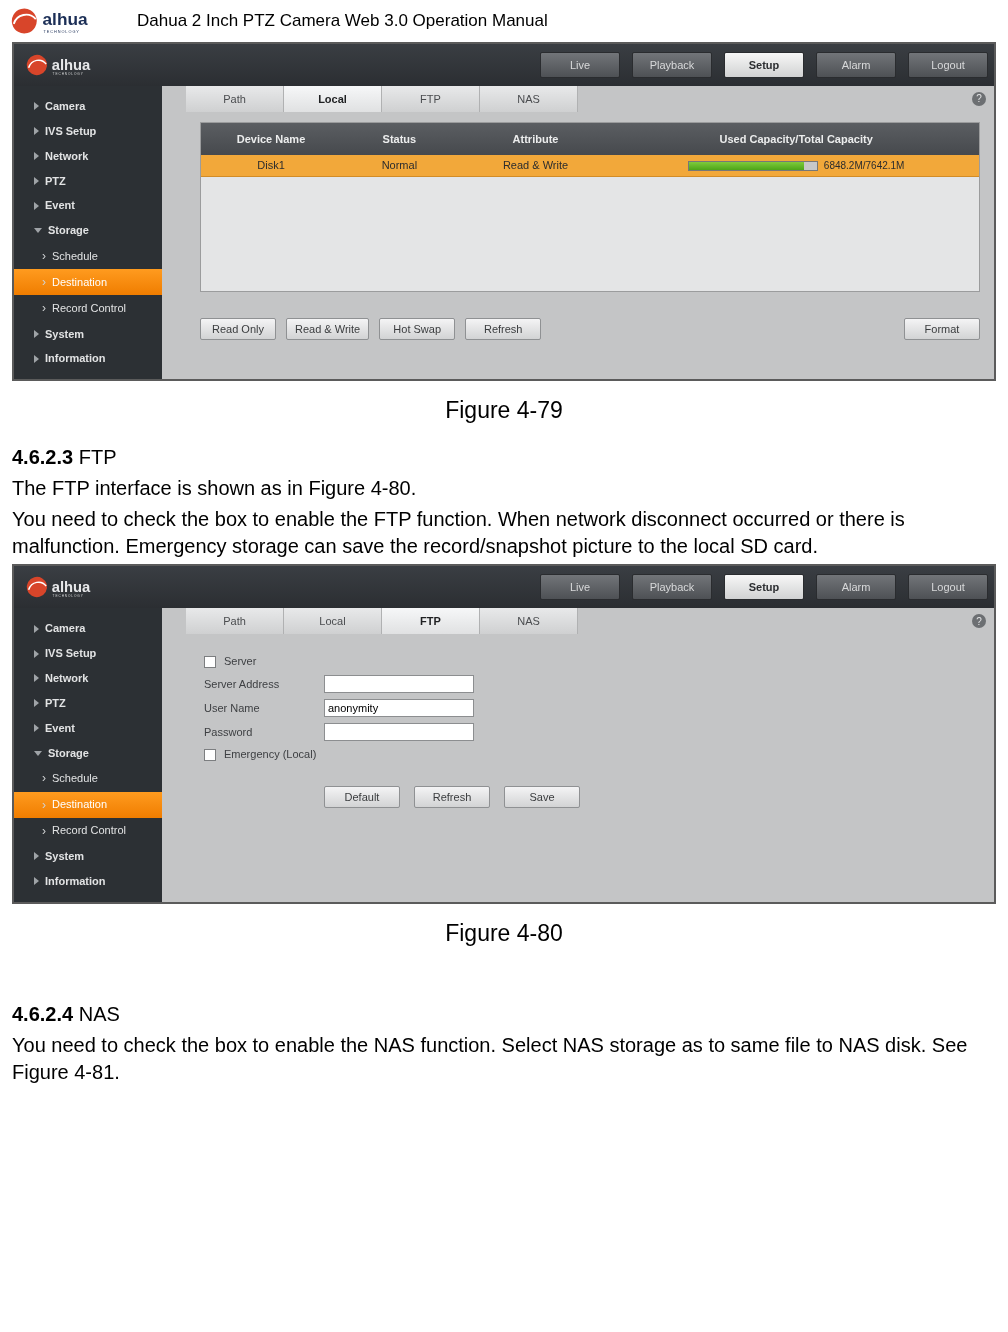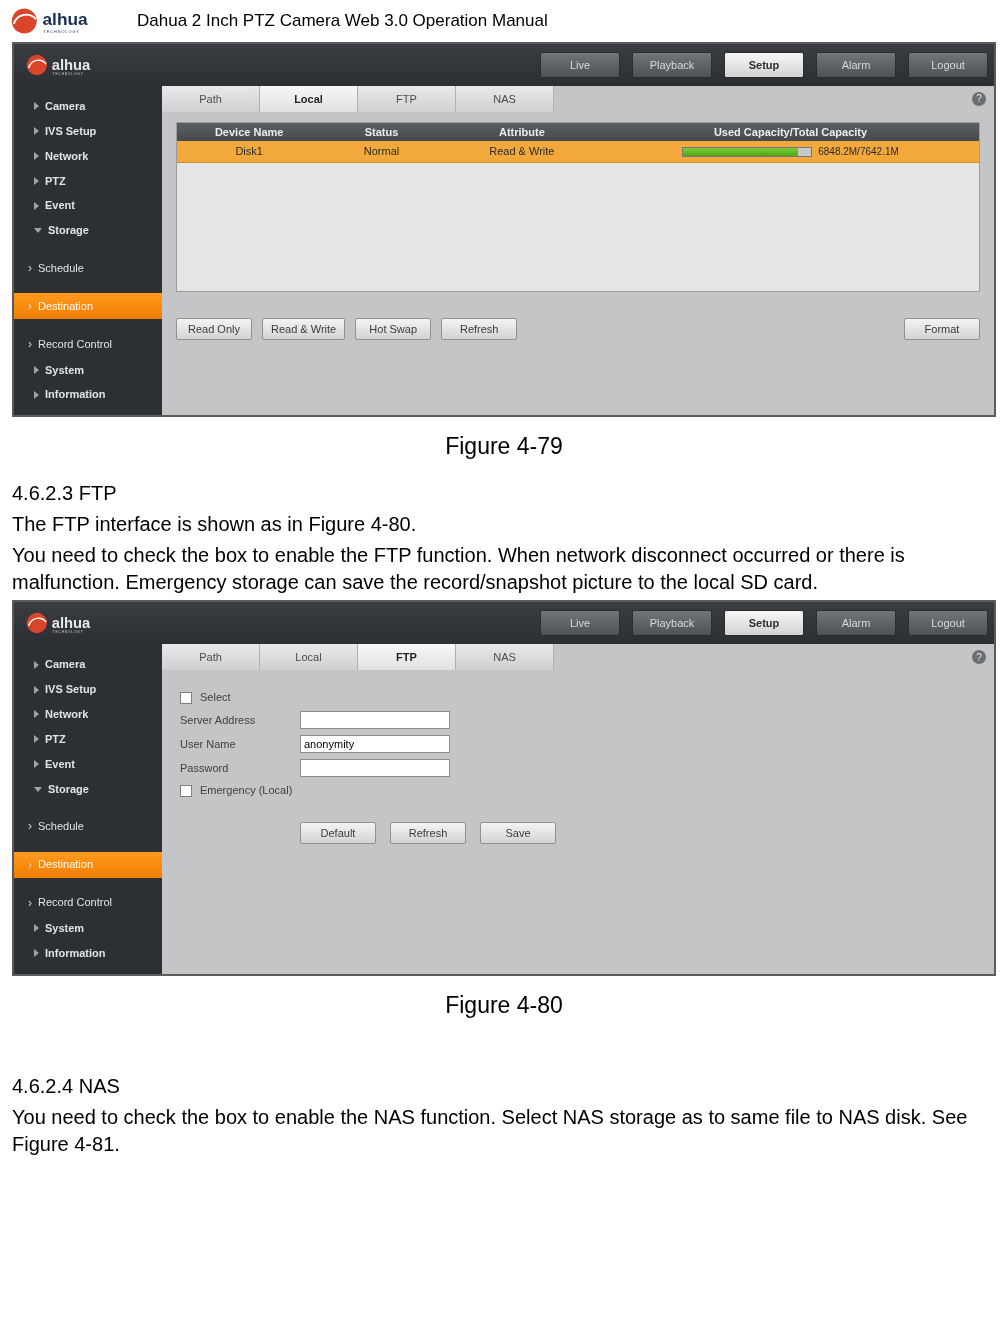--- a/index.html
+++ b/index.html
@@ -16,21 +16,21 @@
   .doc-header { display: flex; align-items: center; padding: 6px 0 2px 0; }
   .doc-logo { width: 115px; height: 30px; margin-left: 8px; }
   .doc-logo svg { width: 100%; height: 100%; }
   .doc-title { font-size: 17px; margin-left: 14px; font-weight: normal; }
 
   
   .fig-caption { text-align: center; font-size: 23px; margin: 14px 0 18px 0; }
 
   
   .sec-head { font-size: 20px; margin: 6px 12px 4px 12px; }
-  .sec-head .secnum { font-weight: normal; }
+  .sec-head .secnum { font-weight: bold; }
   .para { font-size: 20px; margin: 2px 12px 4px 12px; }
 
   
   .ui {
     margin: 4px 12px 0 12px;
     border: 2px solid #5b5b5b;
     font-family: Tahoma, Arial, sans-serif;
     background: #32363a;
   }
   .ui-topbar {
@@ -75,33 +75,32 @@
     border-width: 4px 0 4px 5px;
     border-color: transparent transparent transparent #9fa3a7;
     margin-right: 6px;
   }
   .sb-item.expanded::before {
     border-width: 5px 4px 0 4px;
     border-color: #9fa3a7 transparent transparent transparent;
   }
   .sb-item { font-weight: bold; }
   .sb-sub {
-    padding-left: 14px;
+    padding-left: 28px;
     font-weight: normal;
-    margin-top: 12px;
   }
   .sb-sub::before {
     content: "›"; font-size: 12px; margin-right: 6px; color:#cfd1d3;
   }
   .sb-sub.active {
     background: linear-gradient(#ff9b1f, #f07d00);
     color: #fff;
   }
 
-  .content { flex: 1; background: #c4c5c6; position: relative; }
+  .content { flex: 1; background: #c4c5c6; position: relative; padding-left: 24px; }
   .content-tabs {
     display:flex;
     background: #c4c5c6;
   }
   .ctab {
     width: 98px; height: 26px;
     display:flex; align-items:center; justify-content:center;
     font-size: 11px; color: #4a4c4f;
     background: linear-gradient(#e8e9ea, #cfd0d1);
     border-right: 1px solid #b0b1b2;
@@ -119,21 +118,21 @@
   
   .local-wrap { padding: 10px 14px 14px 14px; }
   .dev-table {
     background:#e4e5e6; border:1px solid #9b9c9d;
     min-height: 170px;
   }
   .dev-head {
     display:flex;
     background: linear-gradient(#5b5e62,#46494d);
     color:#eceded; font-size:11px; font-weight:bold;
-    height:18px; align-items:center;
+    height:32px; align-items:center;
   }
   .dev-row {
     display:flex; background:#f2a83a;
     color:#2b2c2e; font-size:11px;
     height:22px; align-items:center;
     border-bottom:1px solid #d28c27;
     justify-content:space-between;
   }
   .c-dev{width:18%; text-align:center;}
   .c-stat{width:15%; text-align:center;}
@@ -308,21 +307,21 @@
         <div class="ctab">Path</div>
         <div class="ctab">Local</div>
         <div class="ctab active">FTP</div>
         <div class="ctab">NAS</div>
       </div>
       <div class="help-icon">?</div>
 
       <div class="form-wrap">
         <div class="form-row">
           <span class="chk"></span>
-          <span>Select</span>
+          <span>Server</span>
         </div>
         <div class="form-row">
           <span class="lbl">Server Address</span>
           <input type="text" style="">
         </div>
         <div class="form-row">
           <span class="lbl">User Name</span>
           <input type="text" value="anonymity" style="">
         </div>
         <div class="form-row">

